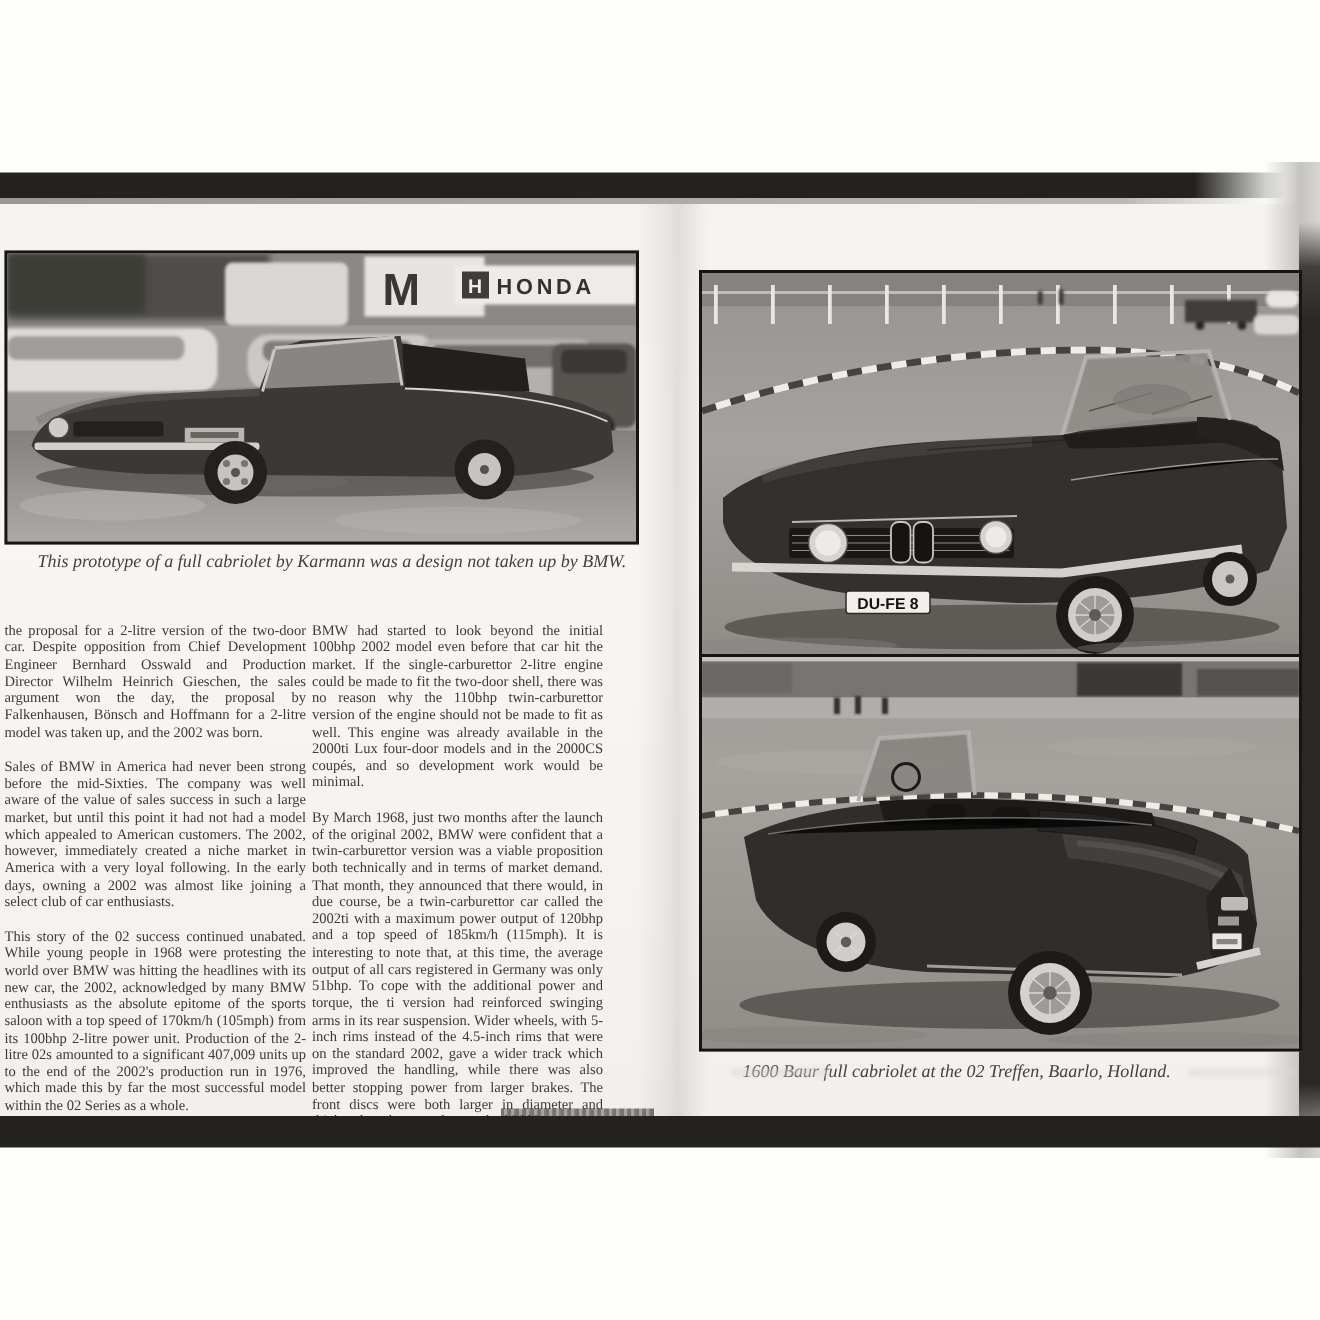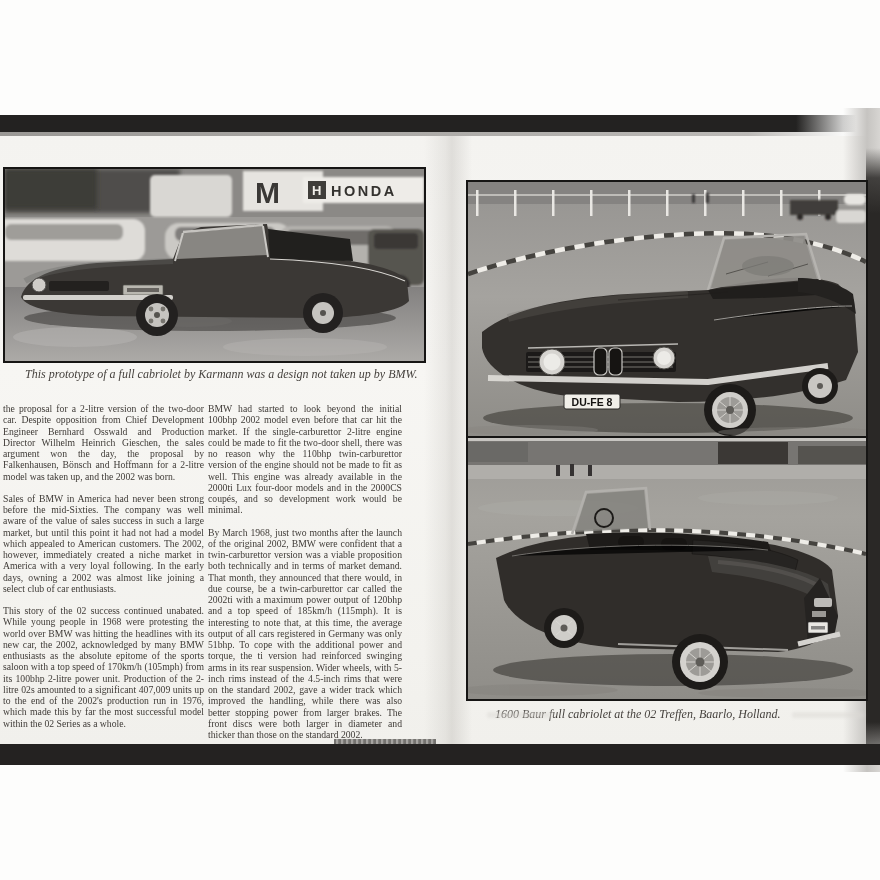--- a/index.html
+++ b/index.html
@@ -33,21 +33,21 @@
 
   
   .caption{position:absolute;font-style:italic;font-size:12px;line-height:11.6px;
            color:#45413d;text-align:left;padding-left:25px;}
   #caption-left{left:0;top:369px;width:412px;}
   #caption-right{left:470px;top:709px;width:396px;}
 
   
   .col{position:absolute;font-size:9.7px;line-height:11.25px;color:#3e3a36;
        text-align:justify;overflow:hidden;}
-  .col p{margin:0 0 11px 0;}
+  .col p{margin:12px 0 11px 0;}
   #col-1{left:3px;top:403px;width:201px;height:341px;}
   #col-2{left:208px;top:403px;width:194px;height:341px;}
 
   .bleed{position:absolute;background:#dbd9d5;filter:blur(1.5px);opacity:.5;border-radius:2px;}
 </style>
 </head>
 <body>
 
 <div class="canvas">
 

